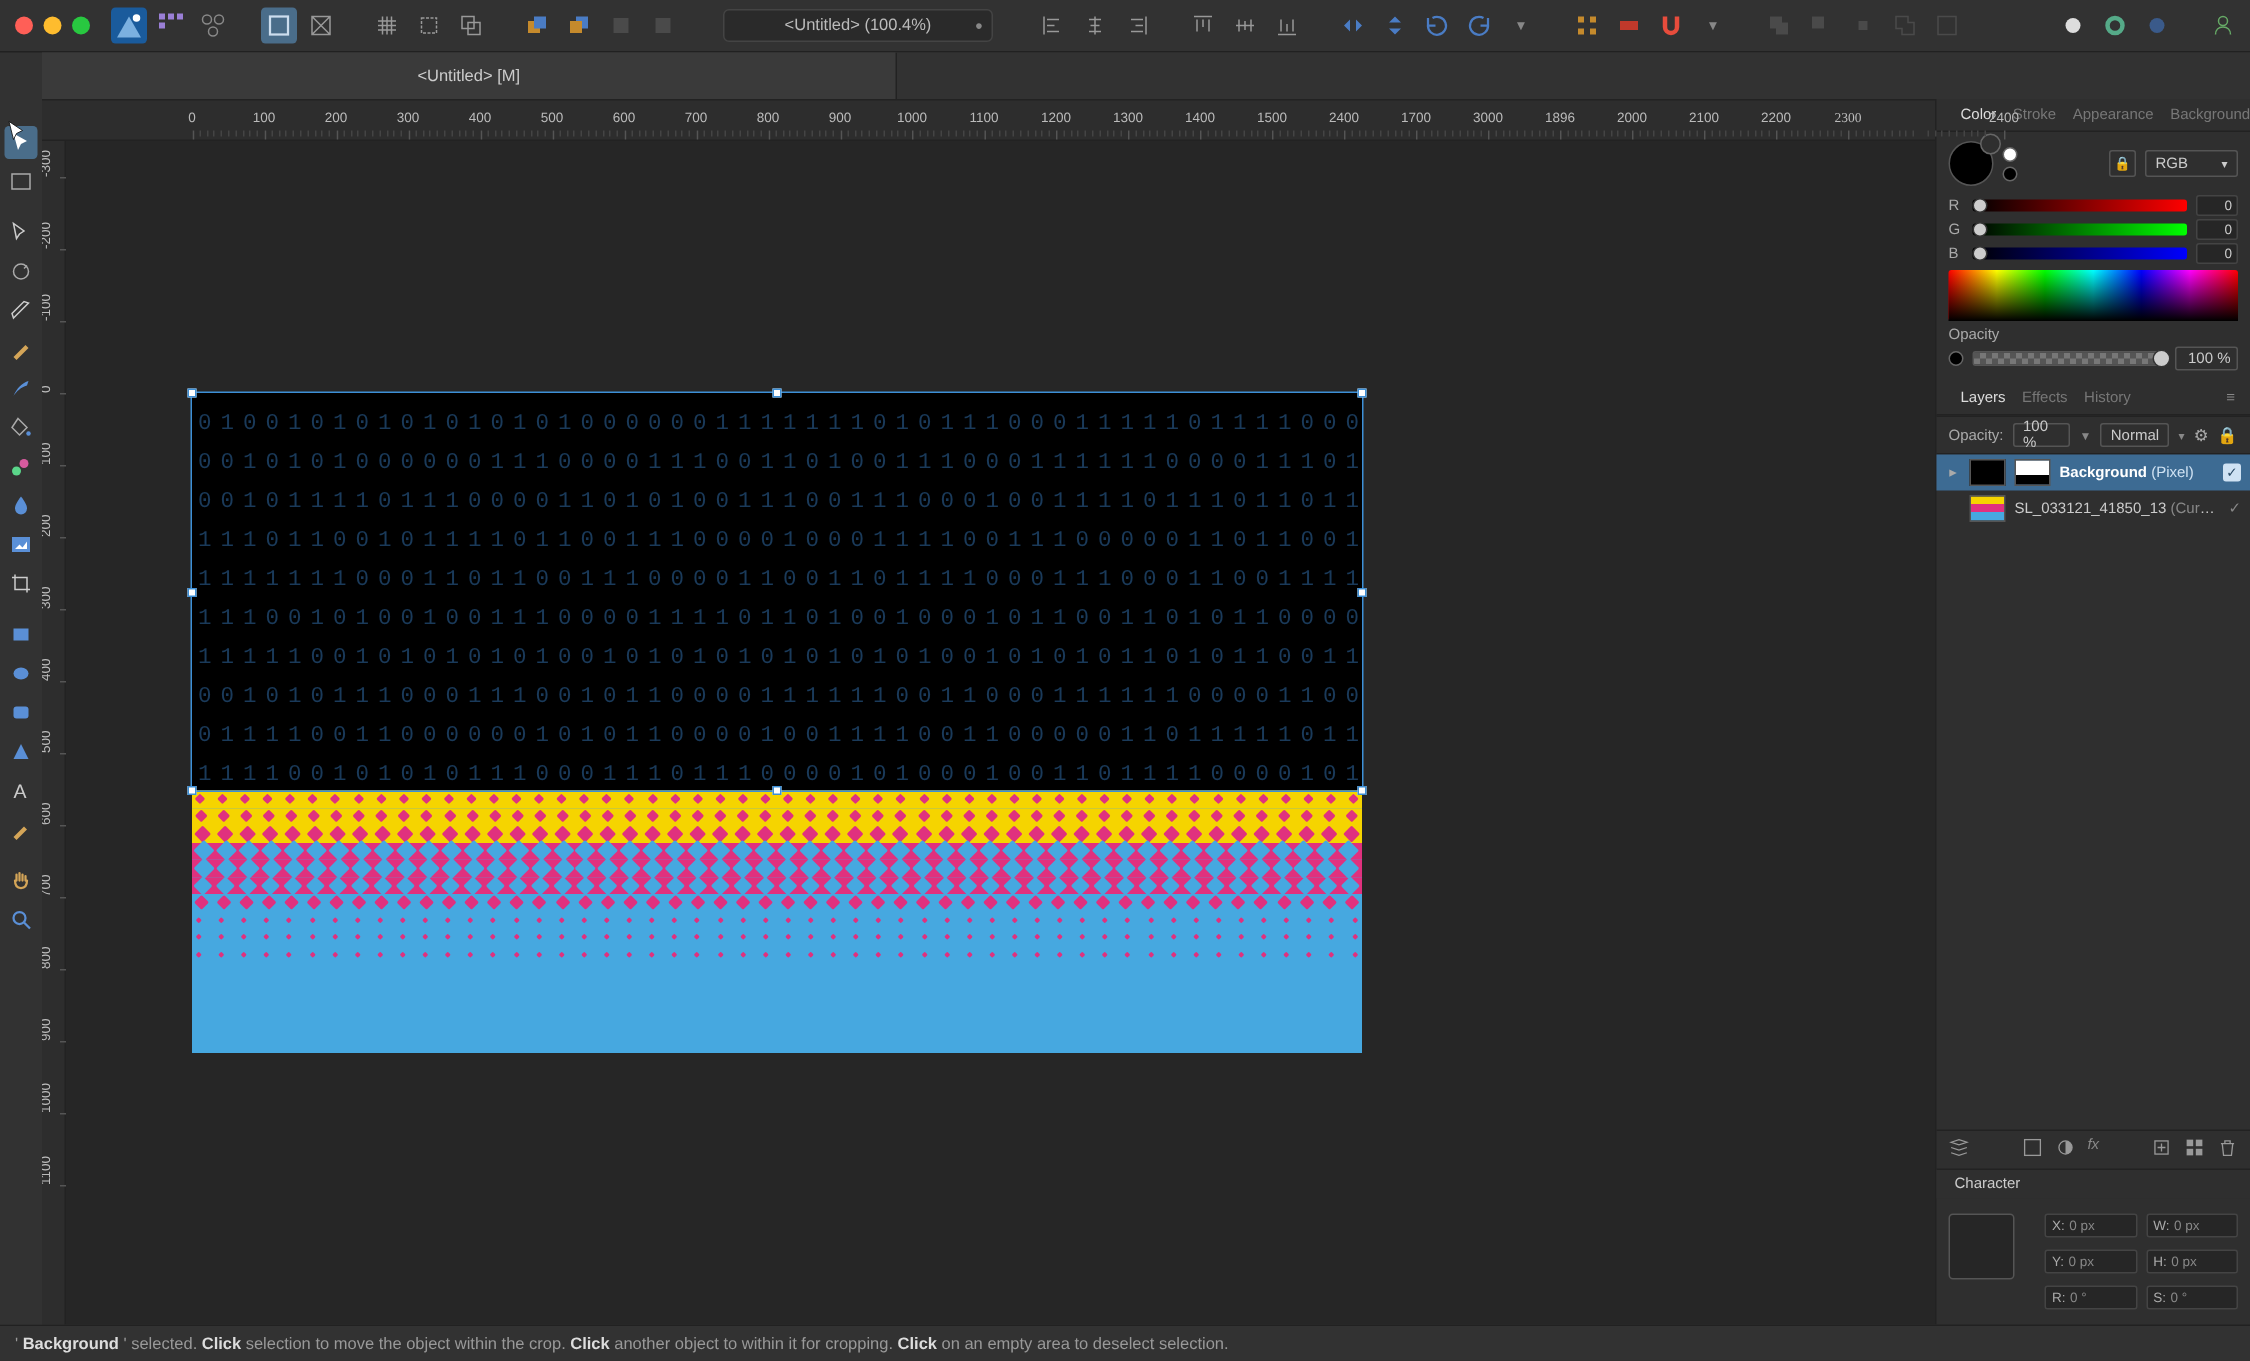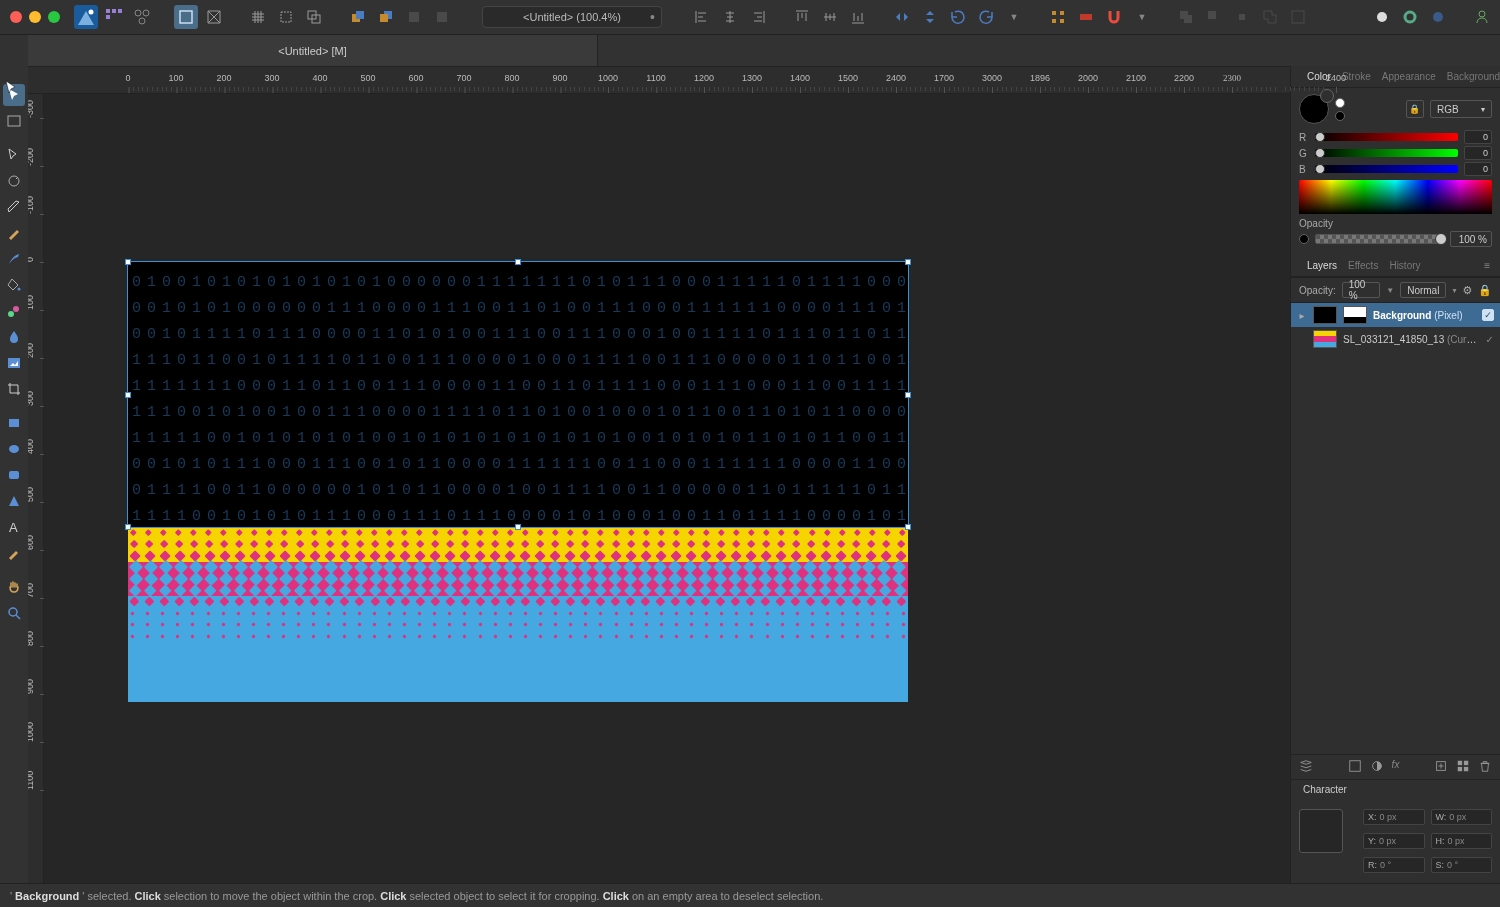--- a/index.html
+++ b/index.html
@@ -1457,16 +1457,16 @@
   </div>
 </div>
 
 <div class="status">
   <span>'</span>
     <b>Background</b>
     <span>' selected. </span>
   <b>Click</b>
     <span> selection to move the object within the crop. </span>
   <b>Click</b>
-    <span> selected object to select it for cropping. </span>
+    <span> another object to within it for cropping. </span>
   <b>Click</b>
     <span> on an empty area to deselect selection.</span>
 </div>
 
 </body></html>

